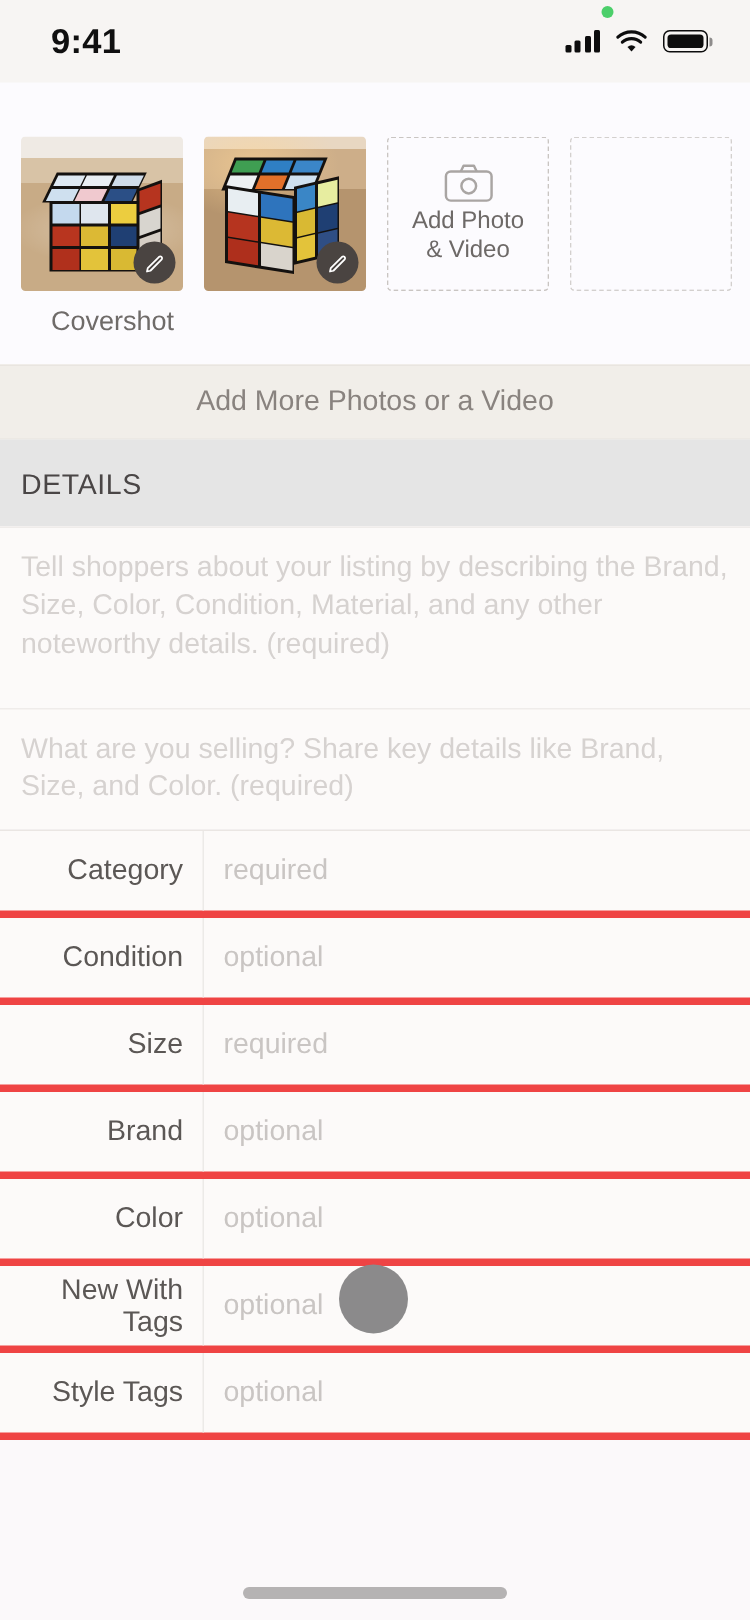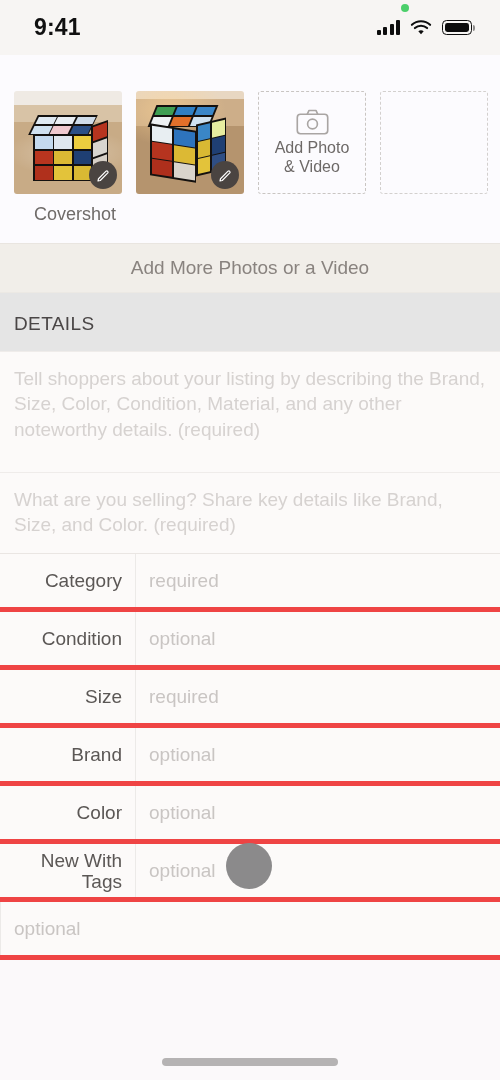--- a/index.html
+++ b/index.html
@@ -337,20 +337,21 @@
     </div>
 
     <div class="row">
       <div class="rlabel" style="white-space:pre-line">New With
 Tags</div>
       <div class="rdiv"></div>
       <div class="rvalue">optional</div>
     </div>
 
     <div class="row">
+      <div class="rlabel">Style Tags</div>
       <div class="rdiv"></div>
       <div class="rvalue">optional</div>
     </div>
 
   </div>
 
   <div class="touch-dot"></div>
   <div class="home-ind"></div>
 
 </div>

